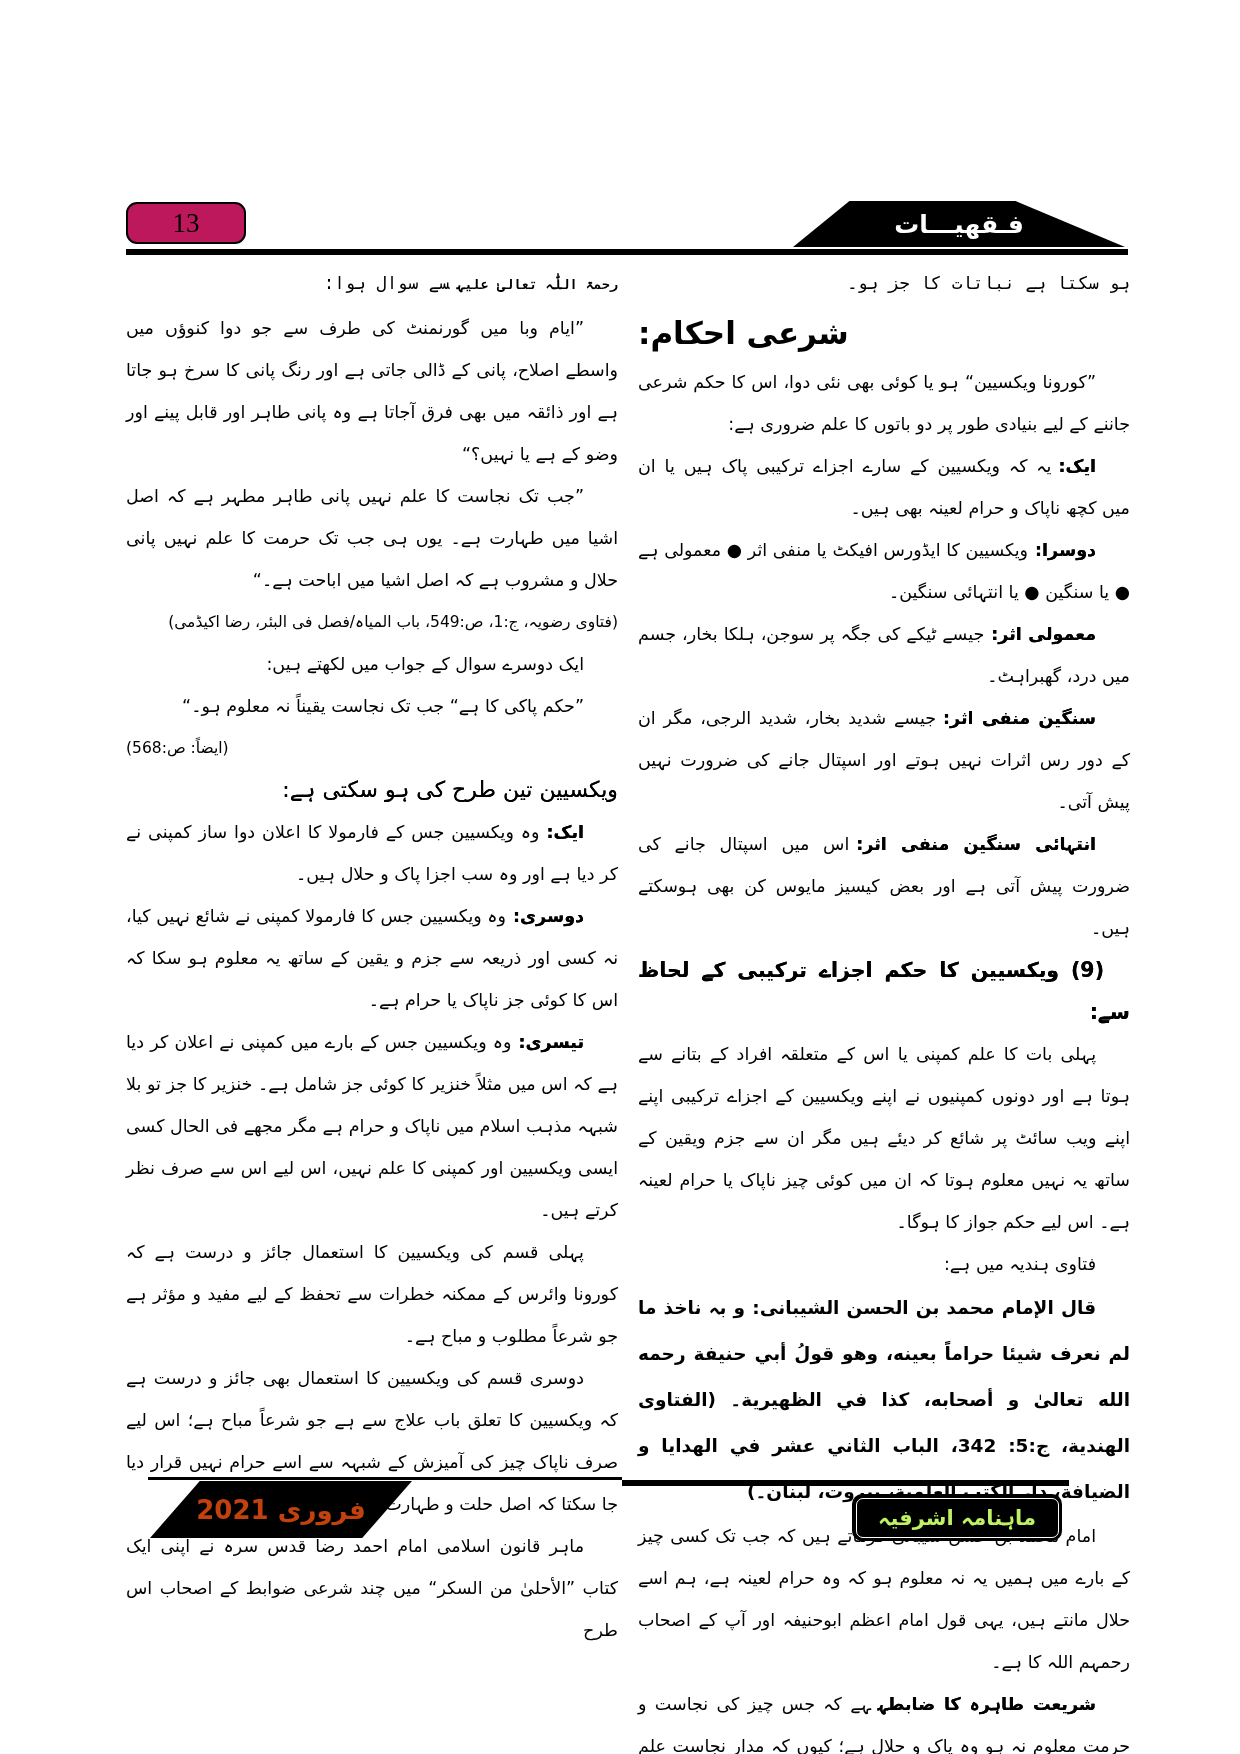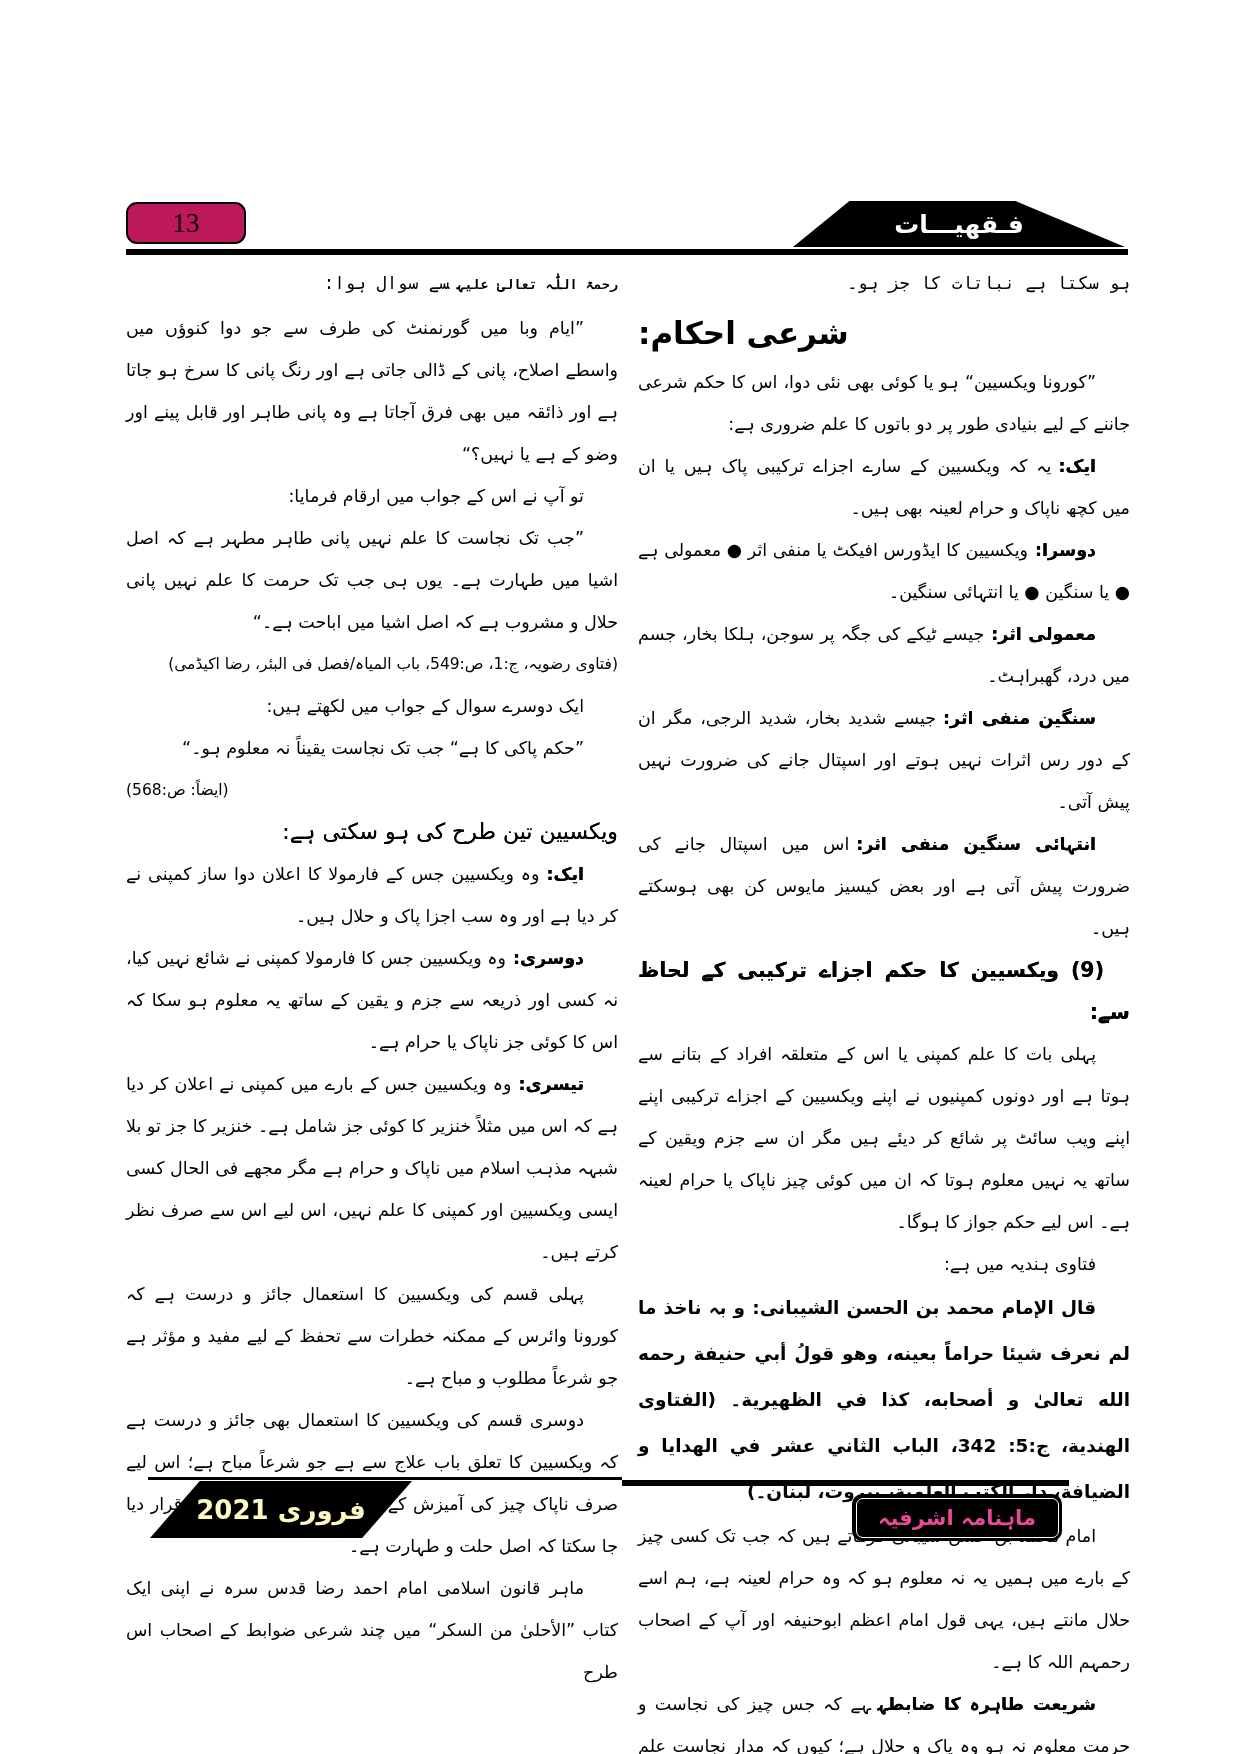--- a/index.html
+++ b/index.html
@@ -65,33 +65,33 @@
   .honorific { font-size: 13.5px; font-weight: bold; margin-left: 7px; }
 
   
   .footer-left-rule {
     position: absolute; left: 148px; top: 1477px; width: 474px; height: 3px;
     background: #000;
   }
   .date-banner {
     position: absolute; left: 150px; top: 1481px;
     width: 262px; height: 57px;
-    background: #000; color: #fef9c3;
+    background: #000; color: #c2410c;
     clip-path: polygon(19% 0, 100% 0, 81% 100%, 0 100%);
     display: flex; align-items: center; justify-content: center;
     font-size: 26px; font-weight: bold; direction: rtl;
   }
   .footer-right-rule {
     position: absolute; left: 622px; top: 1480px; width: 447px;
     height: 3px; border-top: 3px solid #000; border-bottom: 3px solid #000;
   }
   .magazine-badge {
     position: absolute; left: 852px; top: 1494px;
     width: 210px; height: 47px;
-    background: #000; color: #ec4899; border-radius: 10px;
+    background: #000; color: #bef264; border-radius: 10px;
     display: flex; align-items: center; justify-content: center;
     font-size: 21px; font-weight: bold; direction: rtl;
   }
   .magazine-badge::after {
     content: ""; position: absolute; inset: 3.5px;
     border: 1.5px solid #fff; border-radius: 7px; pointer-events: none;
   }
 </style>
 </head>
 <body>
@@ -127,21 +127,20 @@
   <div class="block para">
     <span class="lead">شریعت طاہرہ کا ضابطہ</span><span>ہے کہ جس چیز کی نجاست و حرمت معلوم نہ ہو وہ پاک و حلال ہے؛ کیوں کہ مدارِ نجاست علم پر ہے اور مدارِ طہارت، نجاست سے لاعلمی پر۔ یوں ہی مدارِ حرمت علم پر ہے اور مدارِ حلت، حرمت سے لاعلمی پر۔ ماہر قانون اسلامی، امام احمد رضا</span>
   </div>
 </div>
 
 <div class="col col-left">
   <div class="block plain">
     <span class="honorific">رحمۃ اللّٰہ تعالیٰ علیہ</span><span>سے سوال ہوا:</span>
   </div>
   <div class="block para">”ایام وبا میں گورنمنٹ کی طرف سے جو دوا کنوؤں میں واسطے اصلاح، پانی کے ڈالی جاتی ہے اور رنگ پانی کا سرخ ہو جاتا ہے اور ذائقہ میں بھی فرق آجاتا ہے وہ پانی طاہر اور قابل پینے اور وضو کے ہے یا نہیں؟“</div>
-  <div class="block para">تو آپ نے اس کے جواب میں ارقام فرمایا:</div>
   <div class="block para">”جب تک نجاست کا علم نہیں پانی طاہر مطہر ہے کہ اصل اشیا میں طہارت ہے۔ یوں ہی جب تک حرمت کا علم نہیں پانی حلال و مشروب ہے کہ اصل اشیا میں اباحت ہے۔“</div>
   <div class="block ref">(فتاوی رضویہ، ج:1، ص:549، باب المیاہ/فصل فی البئر، رضا اکیڈمی)</div>
   <div class="block para">ایک دوسرے سوال کے جواب میں لکھتے ہیں:</div>
   <div class="block para">”حکم پاکی کا ہے“ جب تک نجاست یقیناً نہ معلوم ہو۔“</div>
   <div class="block ref-left">(ایضاً: ص:568)</div>
   <div class="block h-outline-center">ویکسیین تین طرح کی ہو سکتی ہے:</div>
   <div class="block para">
     <span class="lead">ایک:</span><span>وہ ویکسیین جس کے فارمولا کا اعلان دوا ساز کمپنی نے کر دیا ہے اور وہ سب اجزا پاک و حلال ہیں۔</span>
   </div>
   <div class="block para">

